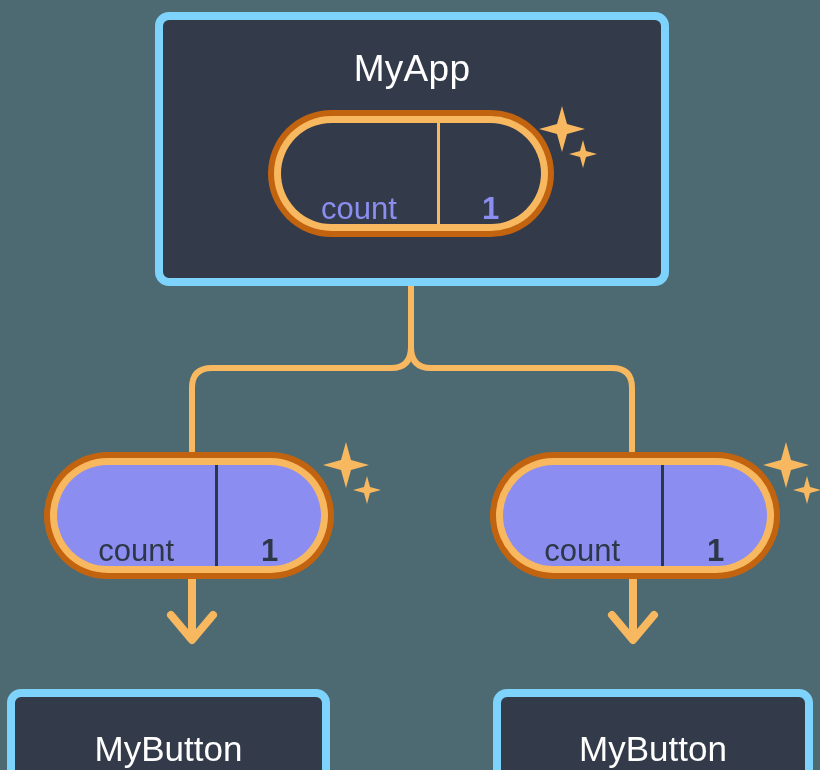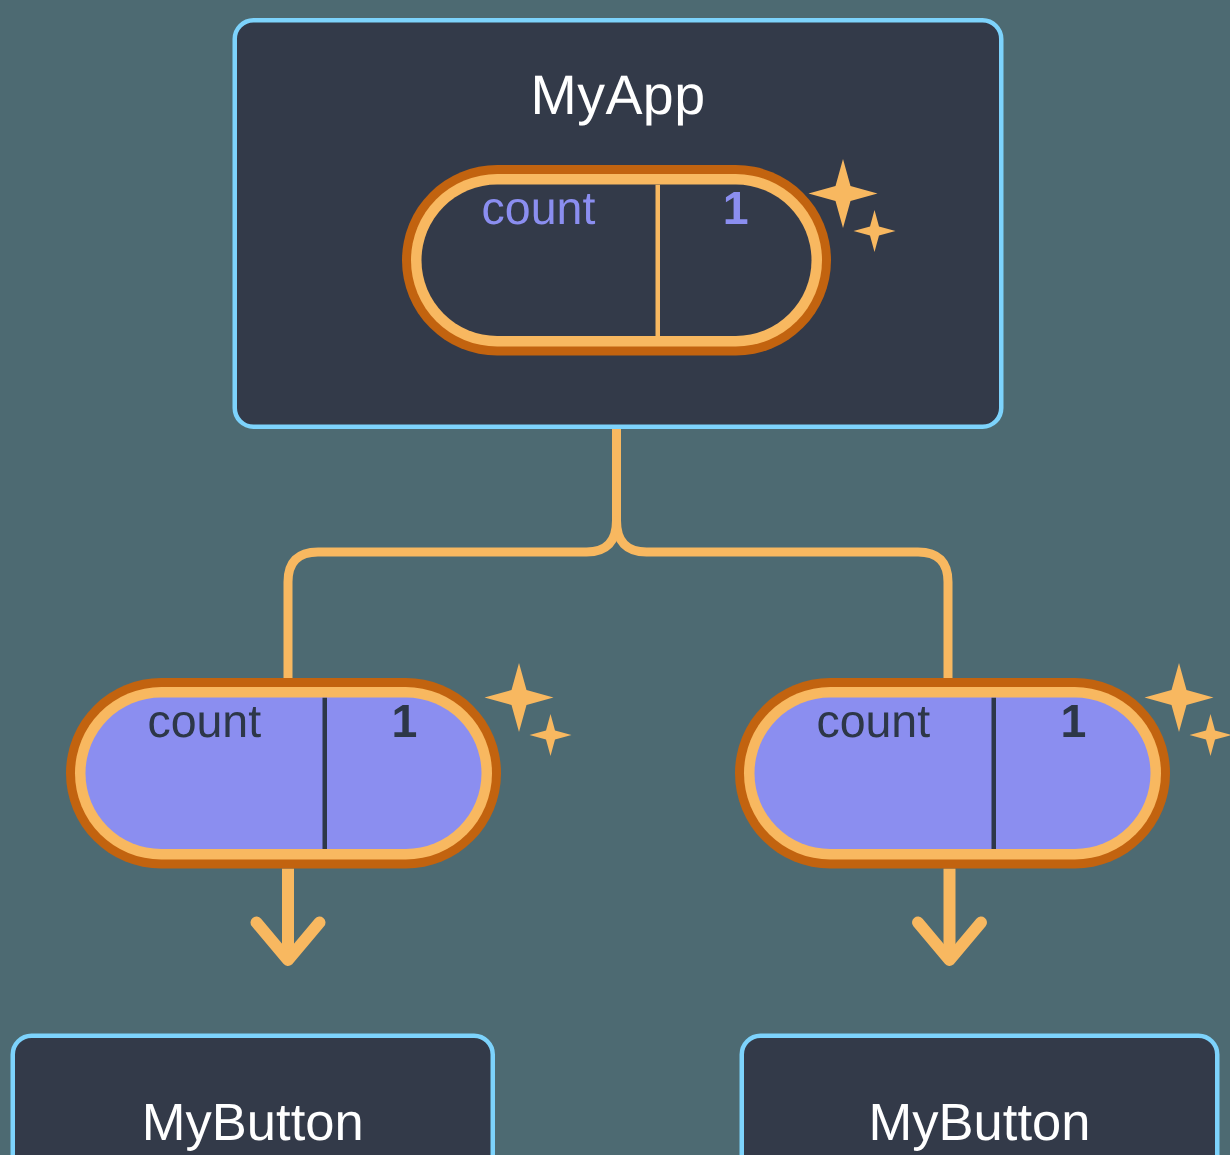--- a/index.html
+++ b/index.html
@@ -29,21 +29,21 @@
     top: 0;
     width: 820px;
     height: 770px;
     pointer-events: none;
   }
   
   .comp-box {
     position: absolute;
     box-sizing: border-box;
     background: #333a49;
-    border: 3px solid #7dd3fc;
+    border: 8px solid #7dd3fc;
     border-radius: 14px;
     display: flex;
     flex-direction: column;
     align-items: center;
   }
   #box-myapp {
     left: 155px;
     top: 12px;
     width: 514px;
     height: 274px;
@@ -97,21 +97,21 @@
   .pill-core {
     flex: 1 1 auto;
     box-sizing: border-box;
     border-radius: 999px;
     display: flex;
     align-items: stretch;
     overflow: hidden;
   }
   .pill-key, .pill-val {
     display: flex;
-    align-items: flex-start;
+    align-items: flex-end;
     justify-content: center;
     box-sizing: border-box;
   }
   .pill-key { flex: 0 0 60%; }
   .pill-val { flex: 1 1 auto; }
 
   
   .pill-dark .pill-core { background: #333a49; }
   .pill-dark .pill-key,
   .pill-dark .pill-val { color: #8b8ef0; }

